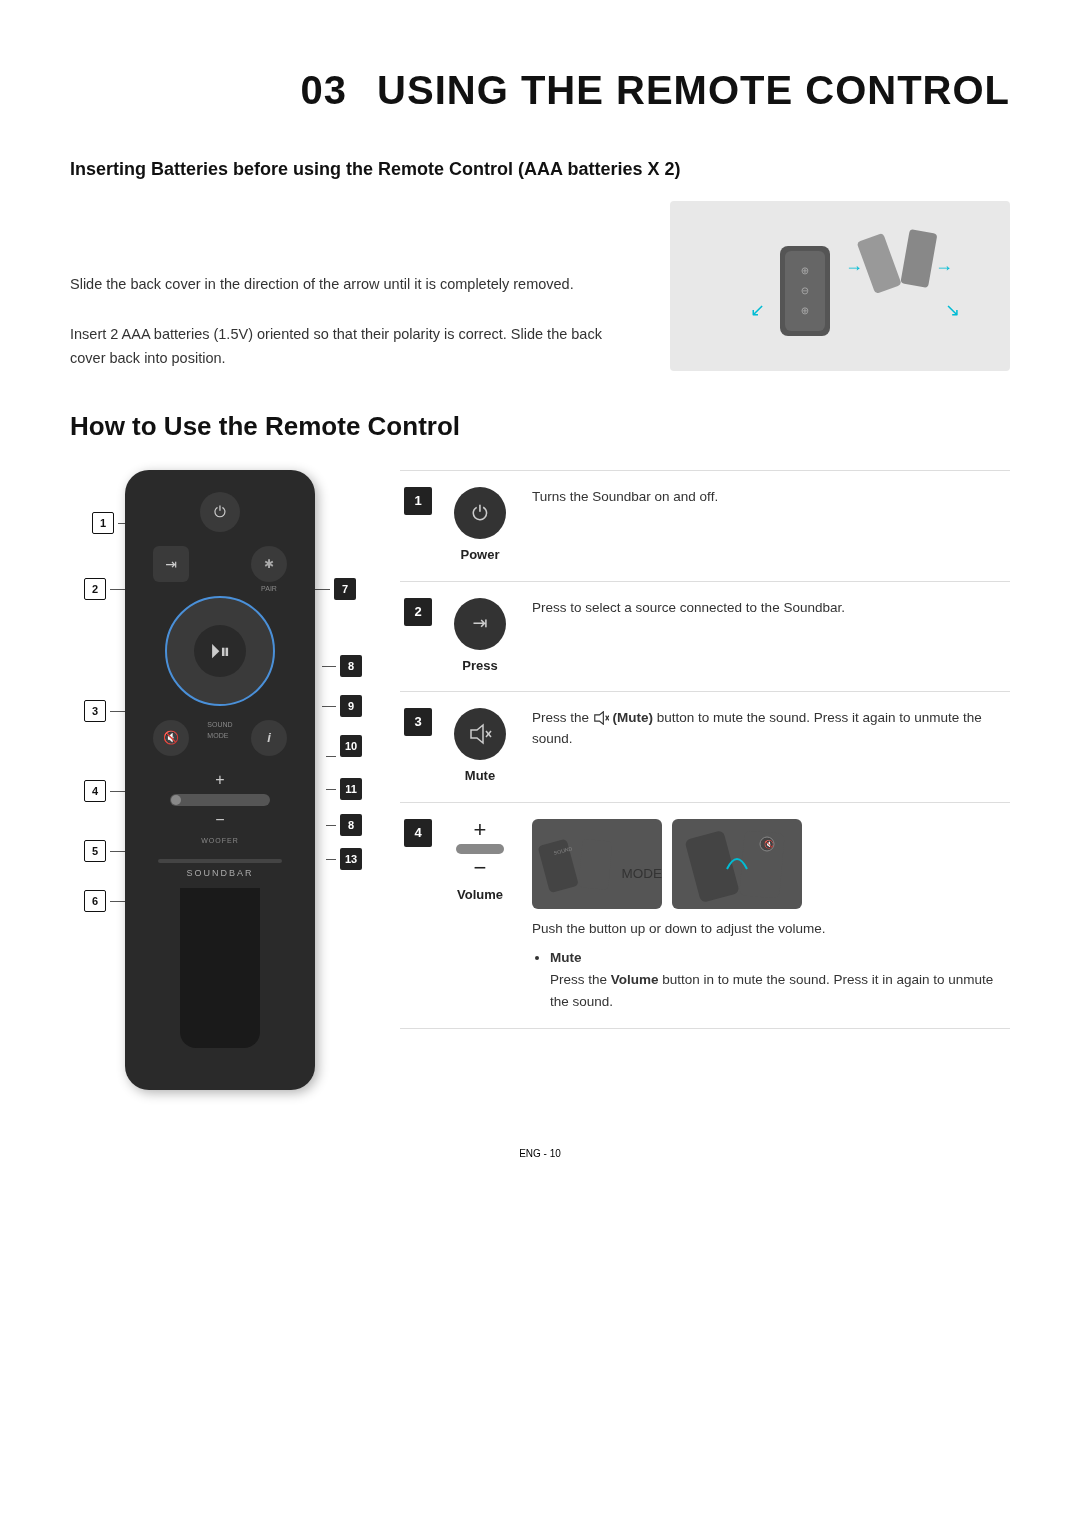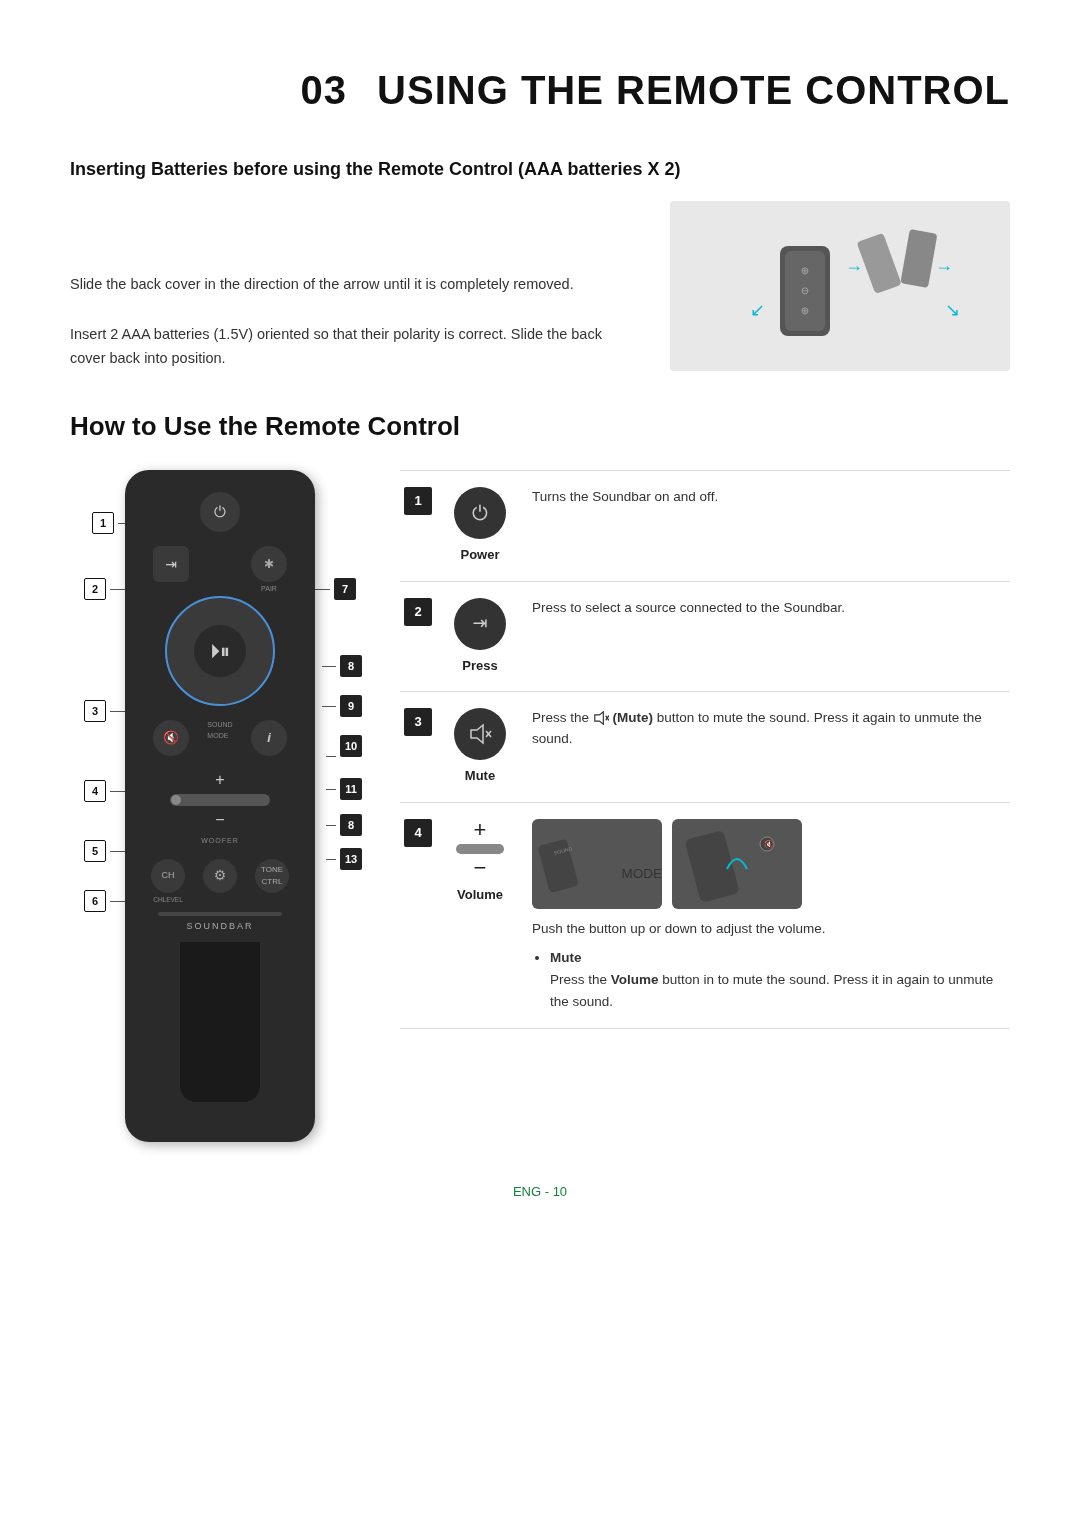--- a/index.html
+++ b/index.html
@@ -263,23 +263,23 @@
       margin-left: 18px;
       font-size: 13.5px;
       line-height: 1.6;
     }
     .bullet-list li .bullet-title {
       font-weight: 900;
     }
 
     .page-footer {
       text-align: center;
-      margin-top: 40px;
-      font-size: 13px;
-      color: #15803d;
+      margin-top: 56px;
+      font-size: 10px;
+      color: #000000;
     }
 
     
     .lbl {
       display: inline-flex;
       align-items: center;
       justify-content: center;
       width: 22px;
       height: 22px;
       background: #222;
@@ -444,32 +444,20 @@
         <div style="display:flex;flex-direction:column;align-items:center;gap:2px;width:110px;">
           <span style="color:#ccc;font-size:16px;font-weight:300;">+</span>
           <div style="width:100px;height:12px;background:#555;border-radius:6px;position:relative;">
             <div style="width:10px;height:10px;background:#888;border-radius:50%;position:absolute;top:1px;left:1px;"></div>
           </div>
           <span style="color:#ccc;font-size:16px;font-weight:300;">−</span>
           <div style="font-size:7px;color:#888;letter-spacing:1px;margin-top:2px;">WOOFER</div>
         </div>
       </div>
 
-      <div class="r-row" style="justify-content:space-around; padding:0 5px; margin-bottom:8px;">
-        <div style="display:flex;flex-direction:column;align-items:center;">
-          <div class="r-icon-btn" style="font-size:9px;color:#aaa;">CH</div>
-          <div style="font-size:6.5px;color:#888;margin-top:2px;">CHLEVEL</div>
-        </div>
-        <div style="display:flex;flex-direction:column;align-items:center;">
-          <div class="r-icon-btn" style="font-size:14px;color:#aaa;">⚙</div>
-        </div>
-        <div style="display:flex;flex-direction:column;align-items:center;">
-          <div class="r-icon-btn" style="font-size:8px;color:#aaa; text-align:center;">TONE<br>CTRL</div>
-        </div>
-      </div>
 
       <div style="width:80%;height:4px;background:#444;border-radius:2px;margin:6px auto 0 auto;"></div>
 
       <div class="soundbar-label">SOUNDBAR</div>
 
       <div style="width:80px;height:160px;background:#1a1a1a;border-radius:0 0 16px 16px;margin:8px auto 0 auto;"></div>
     </div>
   </div>
 
   <table class="controls-table">

